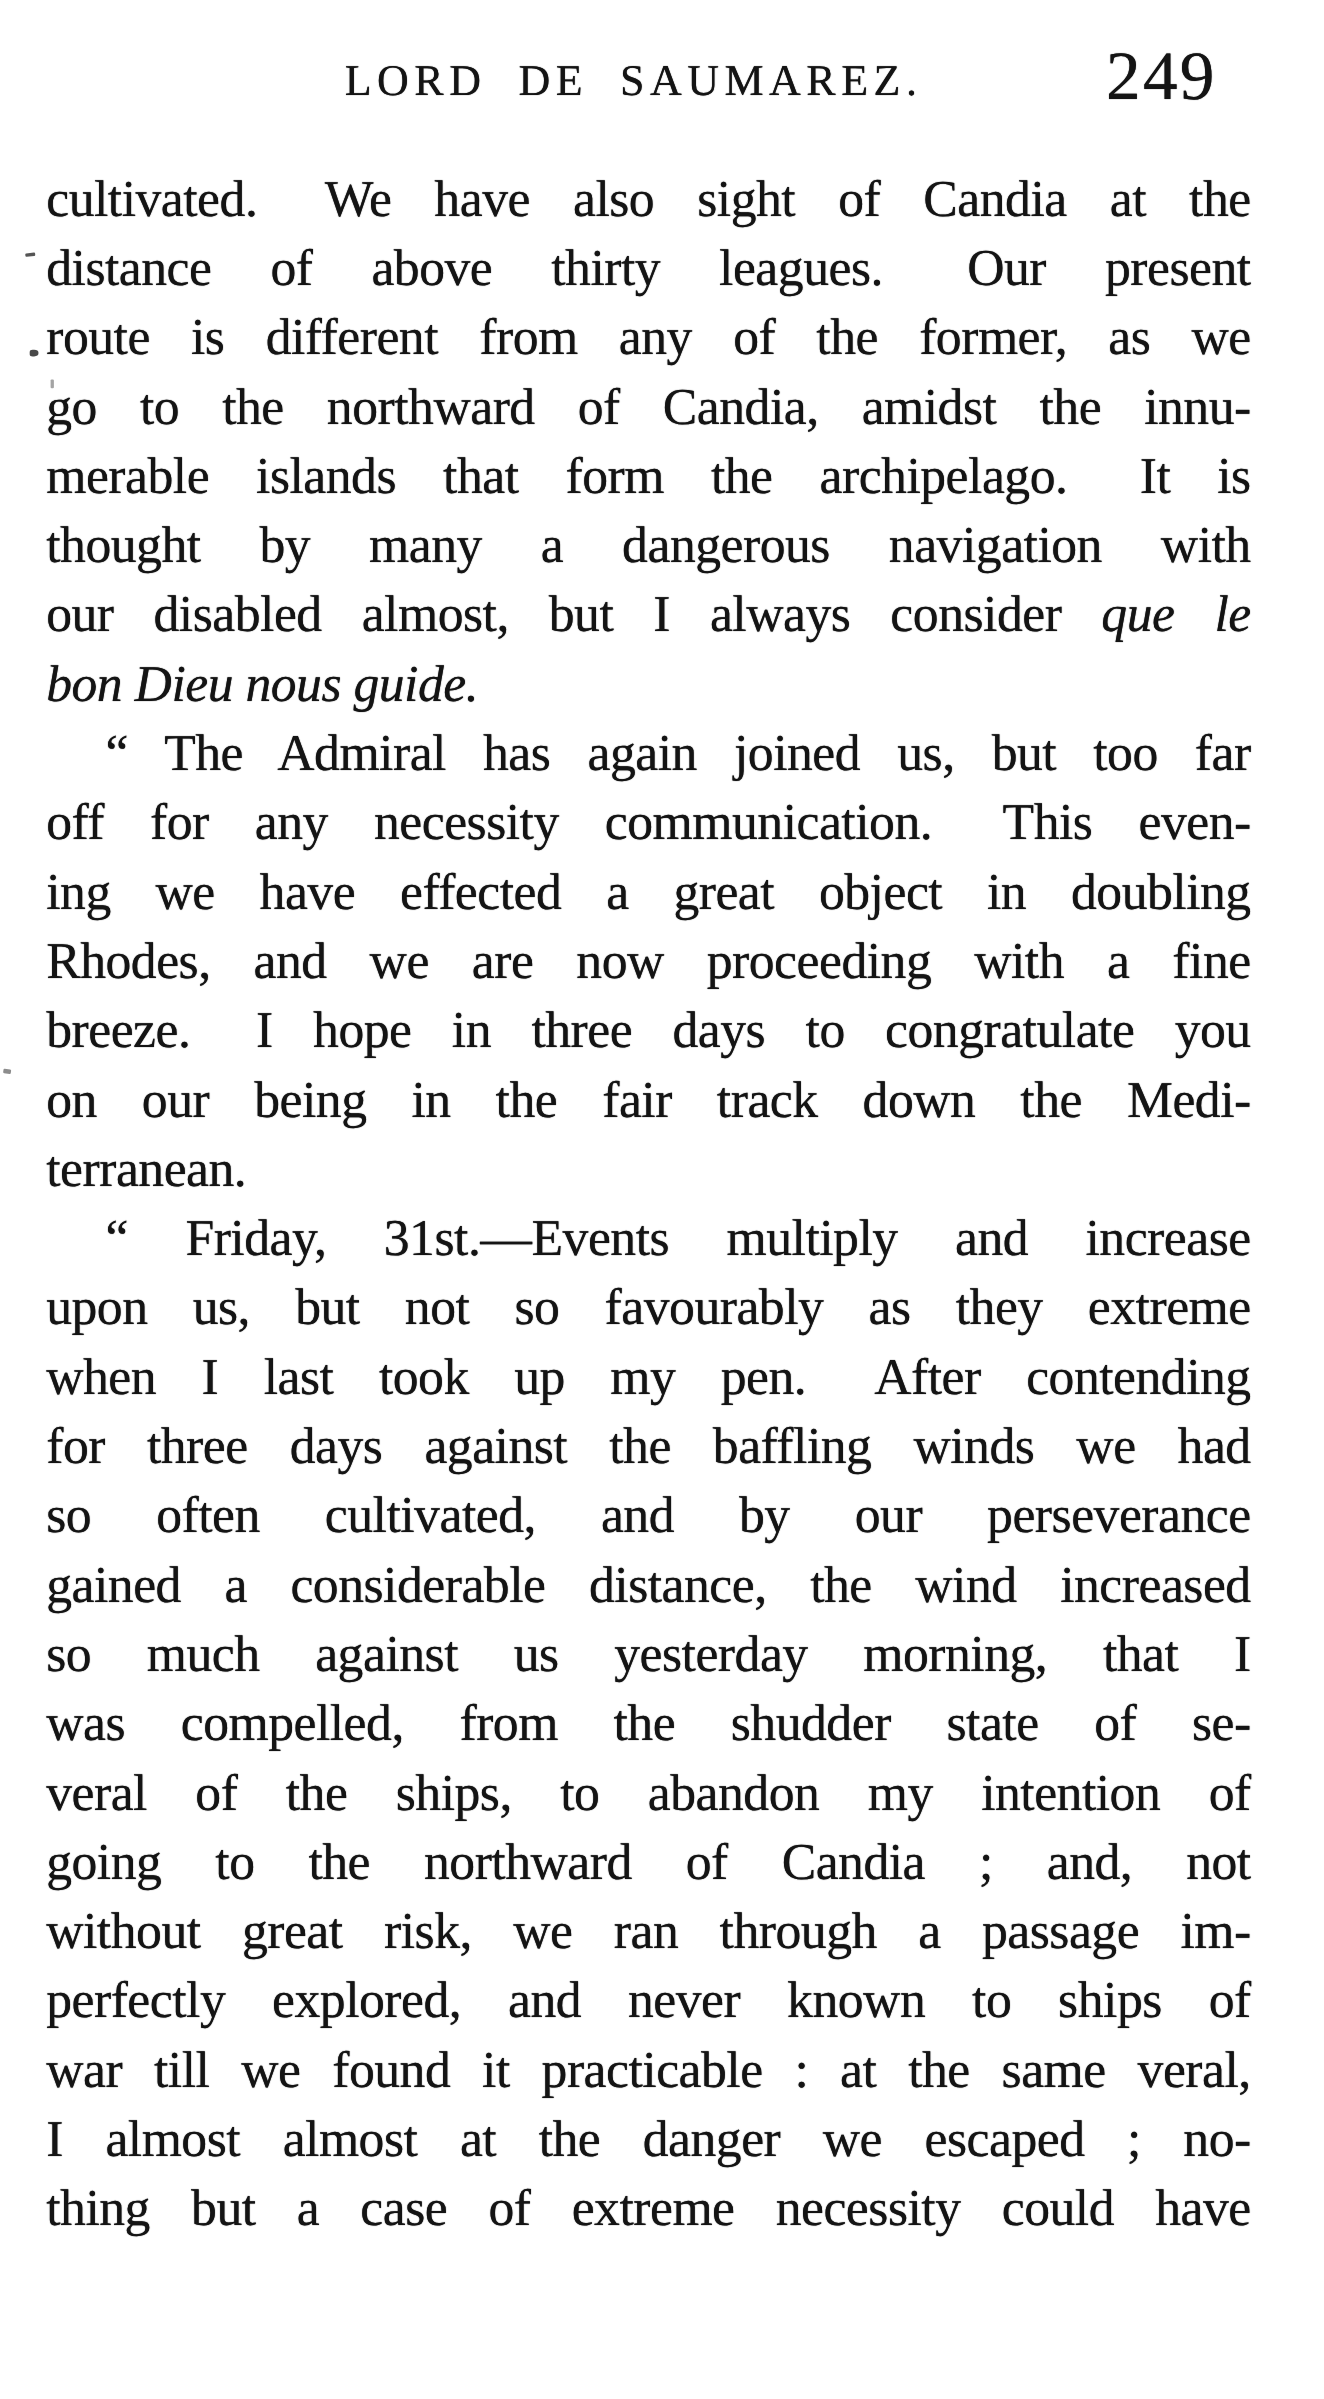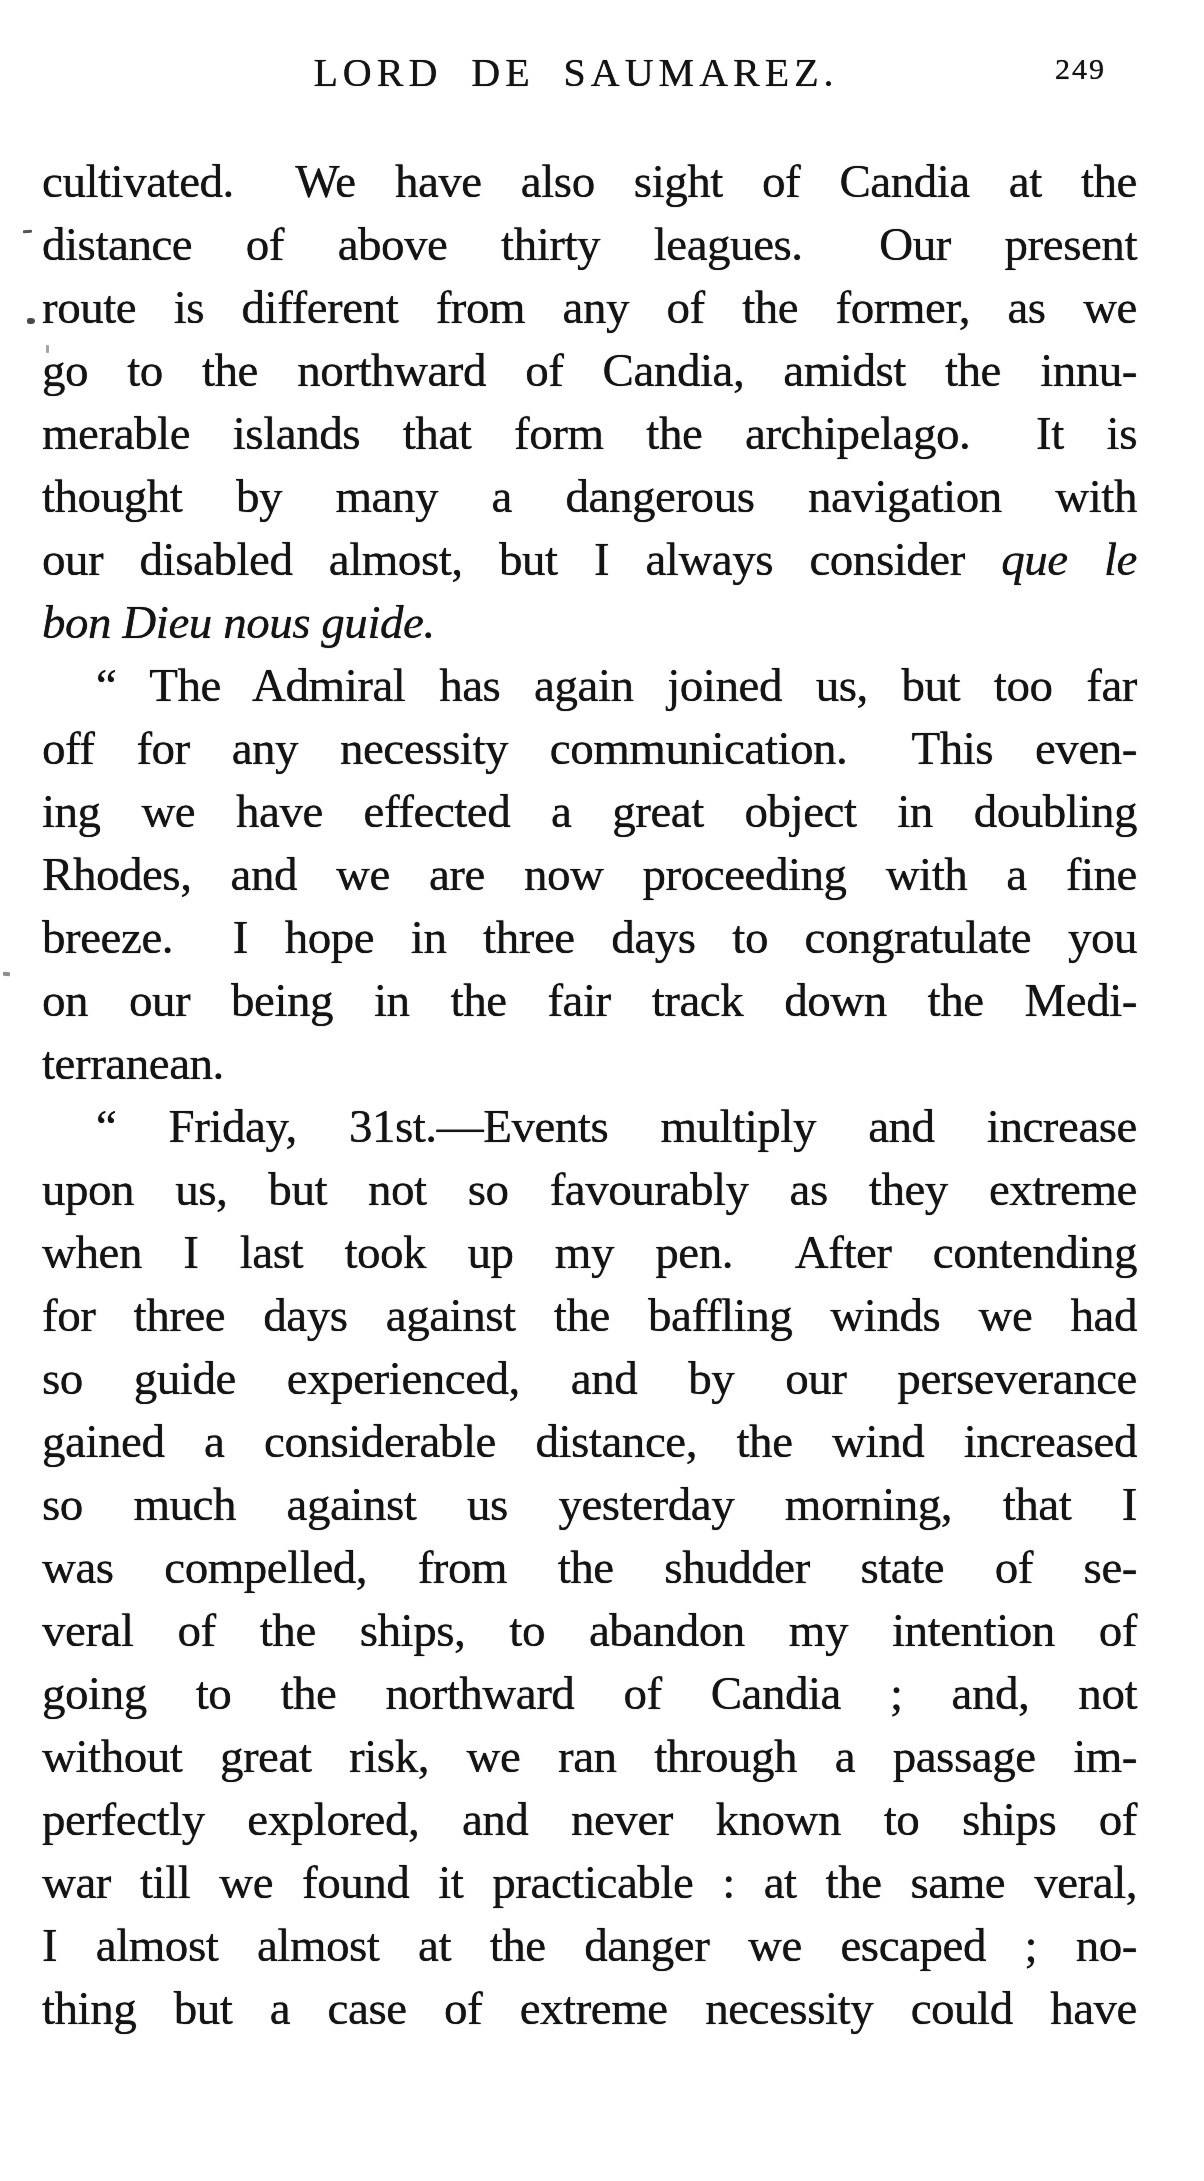--- a/index.html
+++ b/index.html
@@ -25,21 +25,21 @@
     line-height: 42px;
     letter-spacing: 5px;
     word-spacing: 14px;
     white-space: nowrap;
     text-shadow: 0 0 0.8px #141414;
   }
   .page-number {
     position: absolute;
     top: 44px;
     right: 98px;
-    font-size: 30px;
+    font-size: 63px;
     line-height: 50px;
     letter-spacing: 2px;
     text-shadow: 0 0 0.8px #141414;
   }
   
   .text-block {
     position: absolute;
     top: 150px;
     left: 42px;
     width: 1095px;
@@ -102,21 +102,21 @@
       <div class="ln jl"><span>breeze.  I hope in three days to congratulate you</span></div>
       <div class="ln jl"><span>on our being in the fair track down the Medi-</span></div>
       <div class="ln"><span>terranean.</span></div>
     </section>
 
     <section class="para">
       <div class="ln jl ind"><span>“ Friday, 31st.—Events multiply and increase</span></div>
       <div class="ln jl"><span>upon us, but not so favourably as they extreme</span></div>
       <div class="ln jl"><span>when I last took up my pen.  After contending</span></div>
       <div class="ln jl"><span>for three days against the baffling winds we had</span></div>
-      <div class="ln jl"><span>so guide experienced, and by our perseverance</span></div>
+      <div class="ln jl"><span>so often cultivated, and by our perseverance</span></div>
       <div class="ln jl"><span>gained a considerable distance, the wind increased</span></div>
       <div class="ln jl"><span>so much against us yesterday morning, that I</span></div>
       <div class="ln jl"><span>was compelled, from the shudder state of se-</span></div>
       <div class="ln jl"><span>veral of the ships, to abandon my intention of</span></div>
       <div class="ln jl"><span>going to the northward of Candia ; and, not</span></div>
       <div class="ln jl"><span>without great risk, we ran through a passage im-</span></div>
       <div class="ln jl"><span>perfectly explored, and never known to ships of</span></div>
       <div class="ln jl"><span>war till we found it practicable : at the same veral,</span></div>
       <div class="ln jl"><span>I almost almost at the danger we escaped ; no-</span></div>
       <div class="ln jl"><span>thing but a case of extreme necessity could have</span></div>

